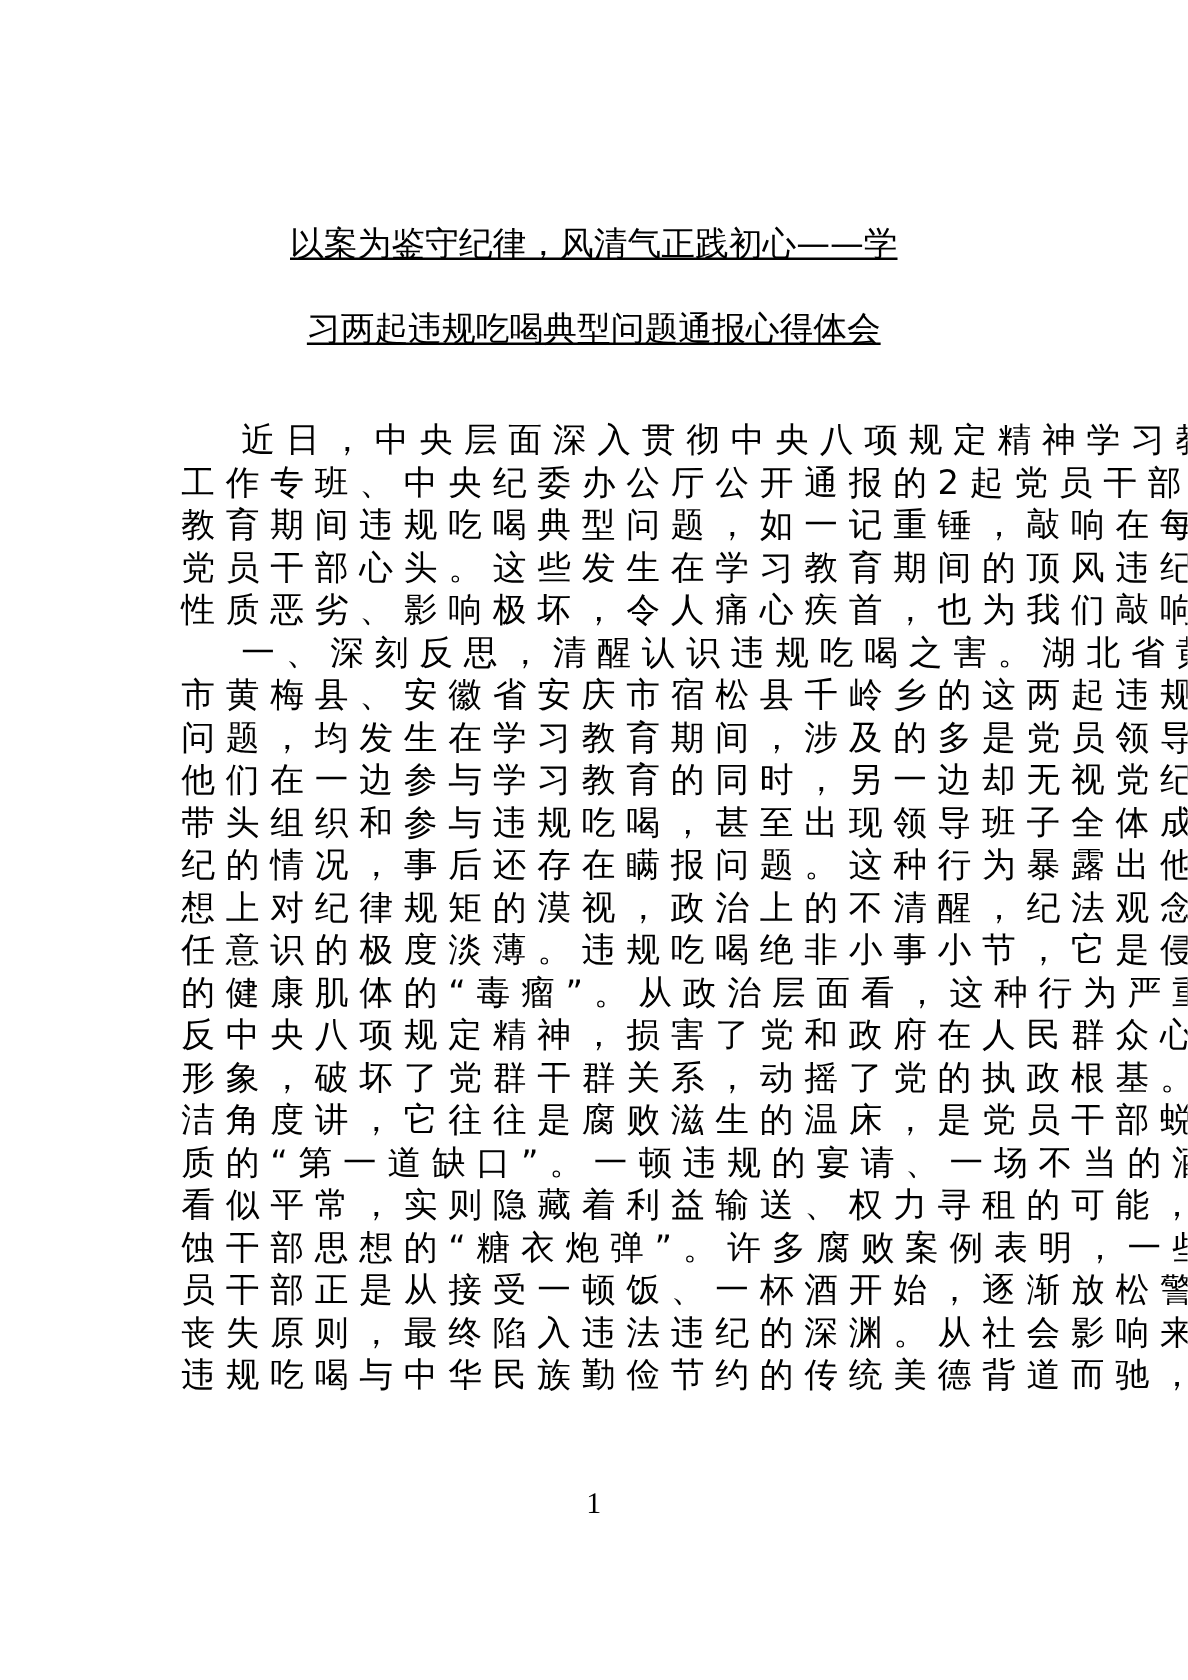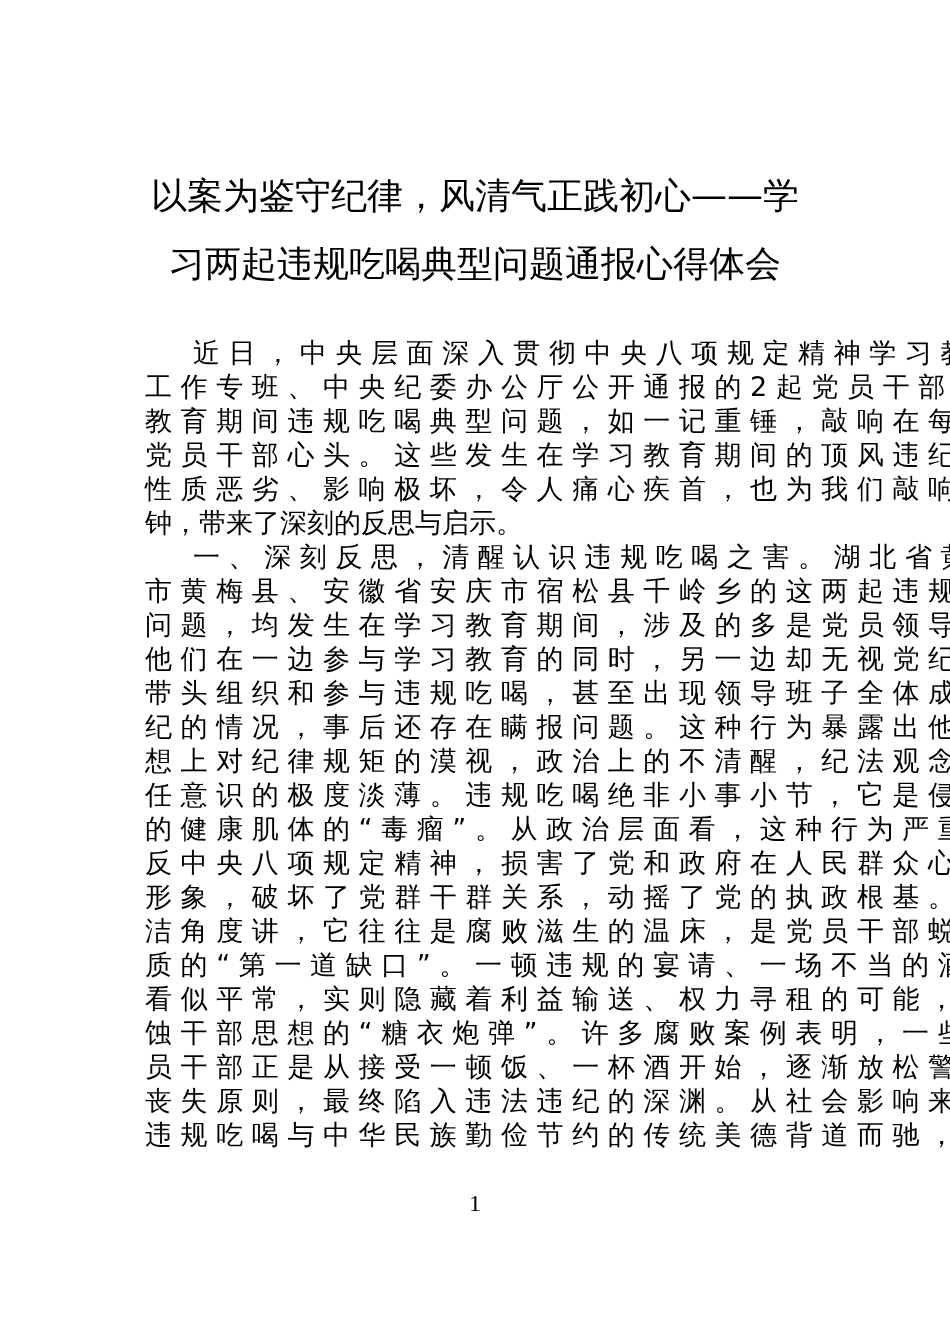--- a/index.html
+++ b/index.html
@@ -1,19 +1,19 @@
 <!DOCTYPE html>
 <html><head>
 <meta charset="utf-8">
 <style>
   html, body { margin: 0; padding: 0; background: #ffffff; }
   body { width: 950px; height: 1344px; position: relative; overflow: hidden;
          font-family: "DejaVu Sans", "Liberation Sans", sans-serif; color: #000; }
   .title { position: absolute; left: 145px; width: 660px; text-align: center;
-           font-size: 36px; line-height: 36px; white-space: nowrap; letter-spacing: 0px; }
+           font-size: 27px; line-height: 36px; white-space: nowrap; letter-spacing: 0px; text-decoration: underline; }
   .t1 { top: 178px; }
   .t2 { top: 246px; }
   .body { position: absolute; left: 145px; top: 336px; width: 660px; }
   .line { height: 34px; line-height: 34px; font-size: 27px; white-space: nowrap;
           text-align: justify; text-align-last: justify; display: block; }
   .line.last { text-align-last: left; }
   .line.indent { padding-left: 48px; }
   .page-num { position: absolute; top: 1190px; left: 0; width: 950px; text-align: center;
               font-family: "Liberation Serif", "DejaVu Serif", serif; font-size: 24px; }
 </style>
@@ -24,21 +24,20 @@
   <div class="title t1">以案为鉴守纪律，风清气正践初心——学</div>
   <div class="title t2">习两起违规吃喝典型问题通报心得体会</div>
 
   <div class="body">
     <div>
       <span class="line indent" style="font-size: 27px; word-spacing: 0px;"><span>近</span> <span>日</span> <span>，</span> <span>中</span> <span>央</span> <span>层</span> <span>面</span> <span>深</span> <span>入</span> <span>贯</span> <span>彻</span> <span>中</span> <span>央</span> <span>八</span> <span>项</span> <span>规</span> <span>定</span> <span>精</span> <span>神</span> <span>学</span> <span>习</span> <span>教</span>  </span>
       <span class="line" style="font-size: 27px; word-spacing: 0px;"><span>工</span> <span>作</span> <span>专</span> <span>班</span> <span>、</span> <span>中</span> <span>央</span> <span>纪</span> <span>委</span> <span>办</span> <span>公</span> <span>厅</span> <span>公</span> <span>开</span> <span>通</span> <span>报</span> <span>的</span> <span> </span> <span>2</span> <span> </span> <span>起</span> <span>党</span> <span>员</span> <span>干</span> <span>部</span>    </span>
       <span class="line" style="font-size: 27px; word-spacing: 0px;"><span>教</span> <span>育</span> <span>期</span> <span>间</span> <span>违</span> <span>规</span> <span>吃</span> <span>喝</span> <span>典</span> <span>型</span> <span>问</span> <span>题</span> <span>，</span> <span>如</span> <span>一</span> <span>记</span> <span>重</span> <span>锤</span> <span>，</span> <span>敲</span> <span>响</span> <span>在</span> <span>每</span>   </span>
       <span class="line" style="font-size: 27px; word-spacing: 0px;"><span>党</span> <span>员</span> <span>干</span> <span>部</span> <span>心</span> <span>头</span> <span>。</span> <span>这</span> <span>些</span> <span>发</span> <span>生</span> <span>在</span> <span>学</span> <span>习</span> <span>教</span> <span>育</span> <span>期</span> <span>间</span> <span>的</span> <span>顶</span> <span>风</span> <span>违</span> <span>纪</span>   </span>
       <span class="line" style="font-size: 27px; word-spacing: 0px;"><span>性</span> <span>质</span> <span>恶</span> <span>劣</span> <span>、</span> <span>影</span> <span>响</span> <span>极</span> <span>坏</span> <span>，</span> <span>令</span> <span>人</span> <span>痛</span> <span>心</span> <span>疾</span> <span>首</span> <span>，</span> <span>也</span> <span>为</span> <span>我</span> <span>们</span> <span>敲</span> <span>响</span>   </span>
-      <span class="line last">钟，带来了深刻的反思与启示。</span>
     </div>
     <div>
       <span class="line indent" style="font-size: 27px; word-spacing: 0px;"><span>一</span> <span>、</span> <span>深</span> <span>刻</span> <span>反</span> <span>思</span> <span>，</span> <span>清</span> <span>醒</span> <span>认</span> <span>识</span> <span>违</span> <span>规</span> <span>吃</span> <span>喝</span> <span>之</span> <span>害</span> <span>。</span> <span>湖</span> <span>北</span> <span>省</span> <span>黄</span>  </span>
       <span class="line" style="font-size: 27px; word-spacing: 0px;"><span>市</span> <span>黄</span> <span>梅</span> <span>县</span> <span>、</span> <span>安</span> <span>徽</span> <span>省</span> <span>安</span> <span>庆</span> <span>市</span> <span>宿</span> <span>松</span> <span>县</span> <span>千</span> <span>岭</span> <span>乡</span> <span>的</span> <span>这</span> <span>两</span> <span>起</span> <span>违</span> <span>规</span>   </span>
       <span class="line" style="font-size: 27px; word-spacing: 0px;"><span>问</span> <span>题</span> <span>，</span> <span>均</span> <span>发</span> <span>生</span> <span>在</span> <span>学</span> <span>习</span> <span>教</span> <span>育</span> <span>期</span> <span>间</span> <span>，</span> <span>涉</span> <span>及</span> <span>的</span> <span>多</span> <span>是</span> <span>党</span> <span>员</span> <span>领</span> <span>导</span>   </span>
       <span class="line" style="font-size: 27px; word-spacing: 0px;"><span>他</span> <span>们</span> <span>在</span> <span>一</span> <span>边</span> <span>参</span> <span>与</span> <span>学</span> <span>习</span> <span>教</span> <span>育</span> <span>的</span> <span>同</span> <span>时</span> <span>，</span> <span>另</span> <span>一</span> <span>边</span> <span>却</span> <span>无</span> <span>视</span> <span>党</span> <span>纪</span>   </span>
       <span class="line" style="font-size: 27px; word-spacing: 0px;"><span>带</span> <span>头</span> <span>组</span> <span>织</span> <span>和</span> <span>参</span> <span>与</span> <span>违</span> <span>规</span> <span>吃</span> <span>喝</span> <span>，</span> <span>甚</span> <span>至</span> <span>出</span> <span>现</span> <span>领</span> <span>导</span> <span>班</span> <span>子</span> <span>全</span> <span>体</span> <span>成</span>   </span>
       <span class="line" style="font-size: 27px; word-spacing: 0px;"><span>纪</span> <span>的</span> <span>情</span> <span>况</span> <span>，</span> <span>事</span> <span>后</span> <span>还</span> <span>存</span> <span>在</span> <span>瞒</span> <span>报</span> <span>问</span> <span>题</span> <span>。</span> <span>这</span> <span>种</span> <span>行</span> <span>为</span> <span>暴</span> <span>露</span> <span>出</span> <span>他</span>   </span>
       <span class="line" style="font-size: 27px; word-spacing: 0px;"><span>想</span> <span>上</span> <span>对</span> <span>纪</span> <span>律</span> <span>规</span> <span>矩</span> <span>的</span> <span>漠</span> <span>视</span> <span>，</span> <span>政</span> <span>治</span> <span>上</span> <span>的</span> <span>不</span> <span>清</span> <span>醒</span> <span>，</span> <span>纪</span> <span>法</span> <span>观</span> <span>念</span>   </span>
       <span class="line" style="font-size: 27px; word-spacing: 0px;"><span>任</span> <span>意</span> <span>识</span> <span>的</span> <span>极</span> <span>度</span> <span>淡</span> <span>薄</span> <span>。</span> <span>违</span> <span>规</span> <span>吃</span> <span>喝</span> <span>绝</span> <span>非</span> <span>小</span> <span>事</span> <span>小</span> <span>节</span> <span>，</span> <span>它</span> <span>是</span> <span>侵</span>   </span>

